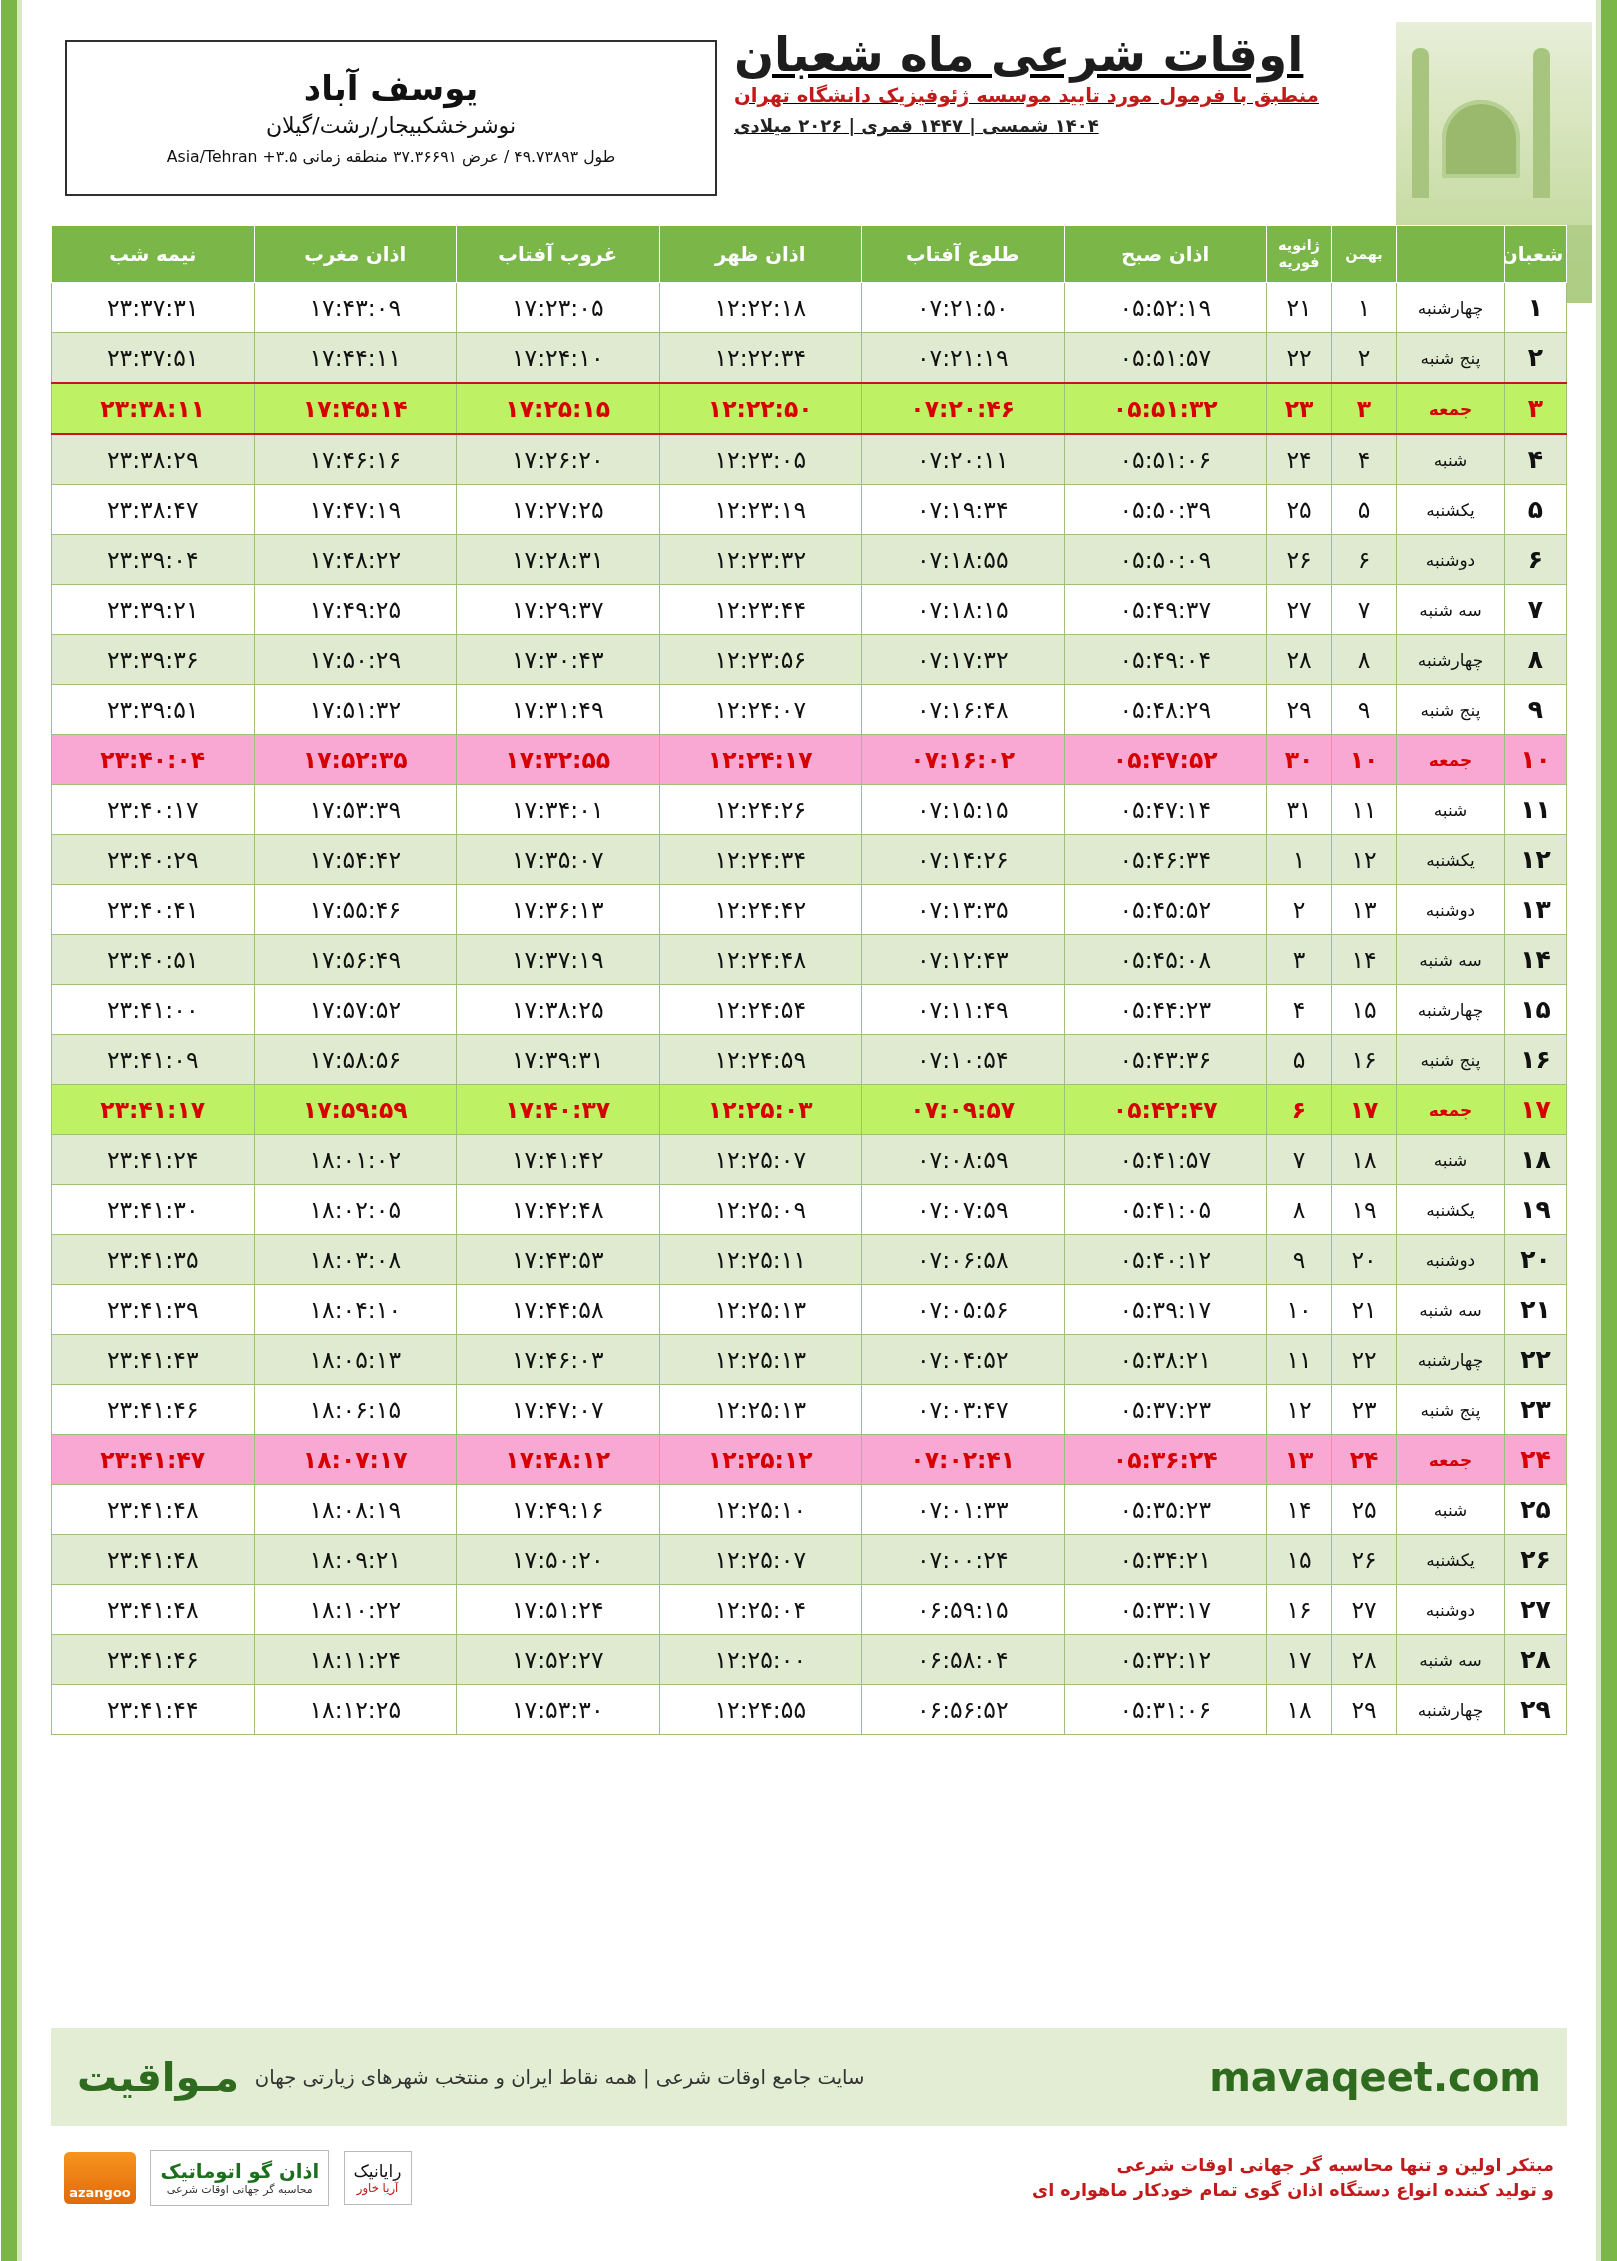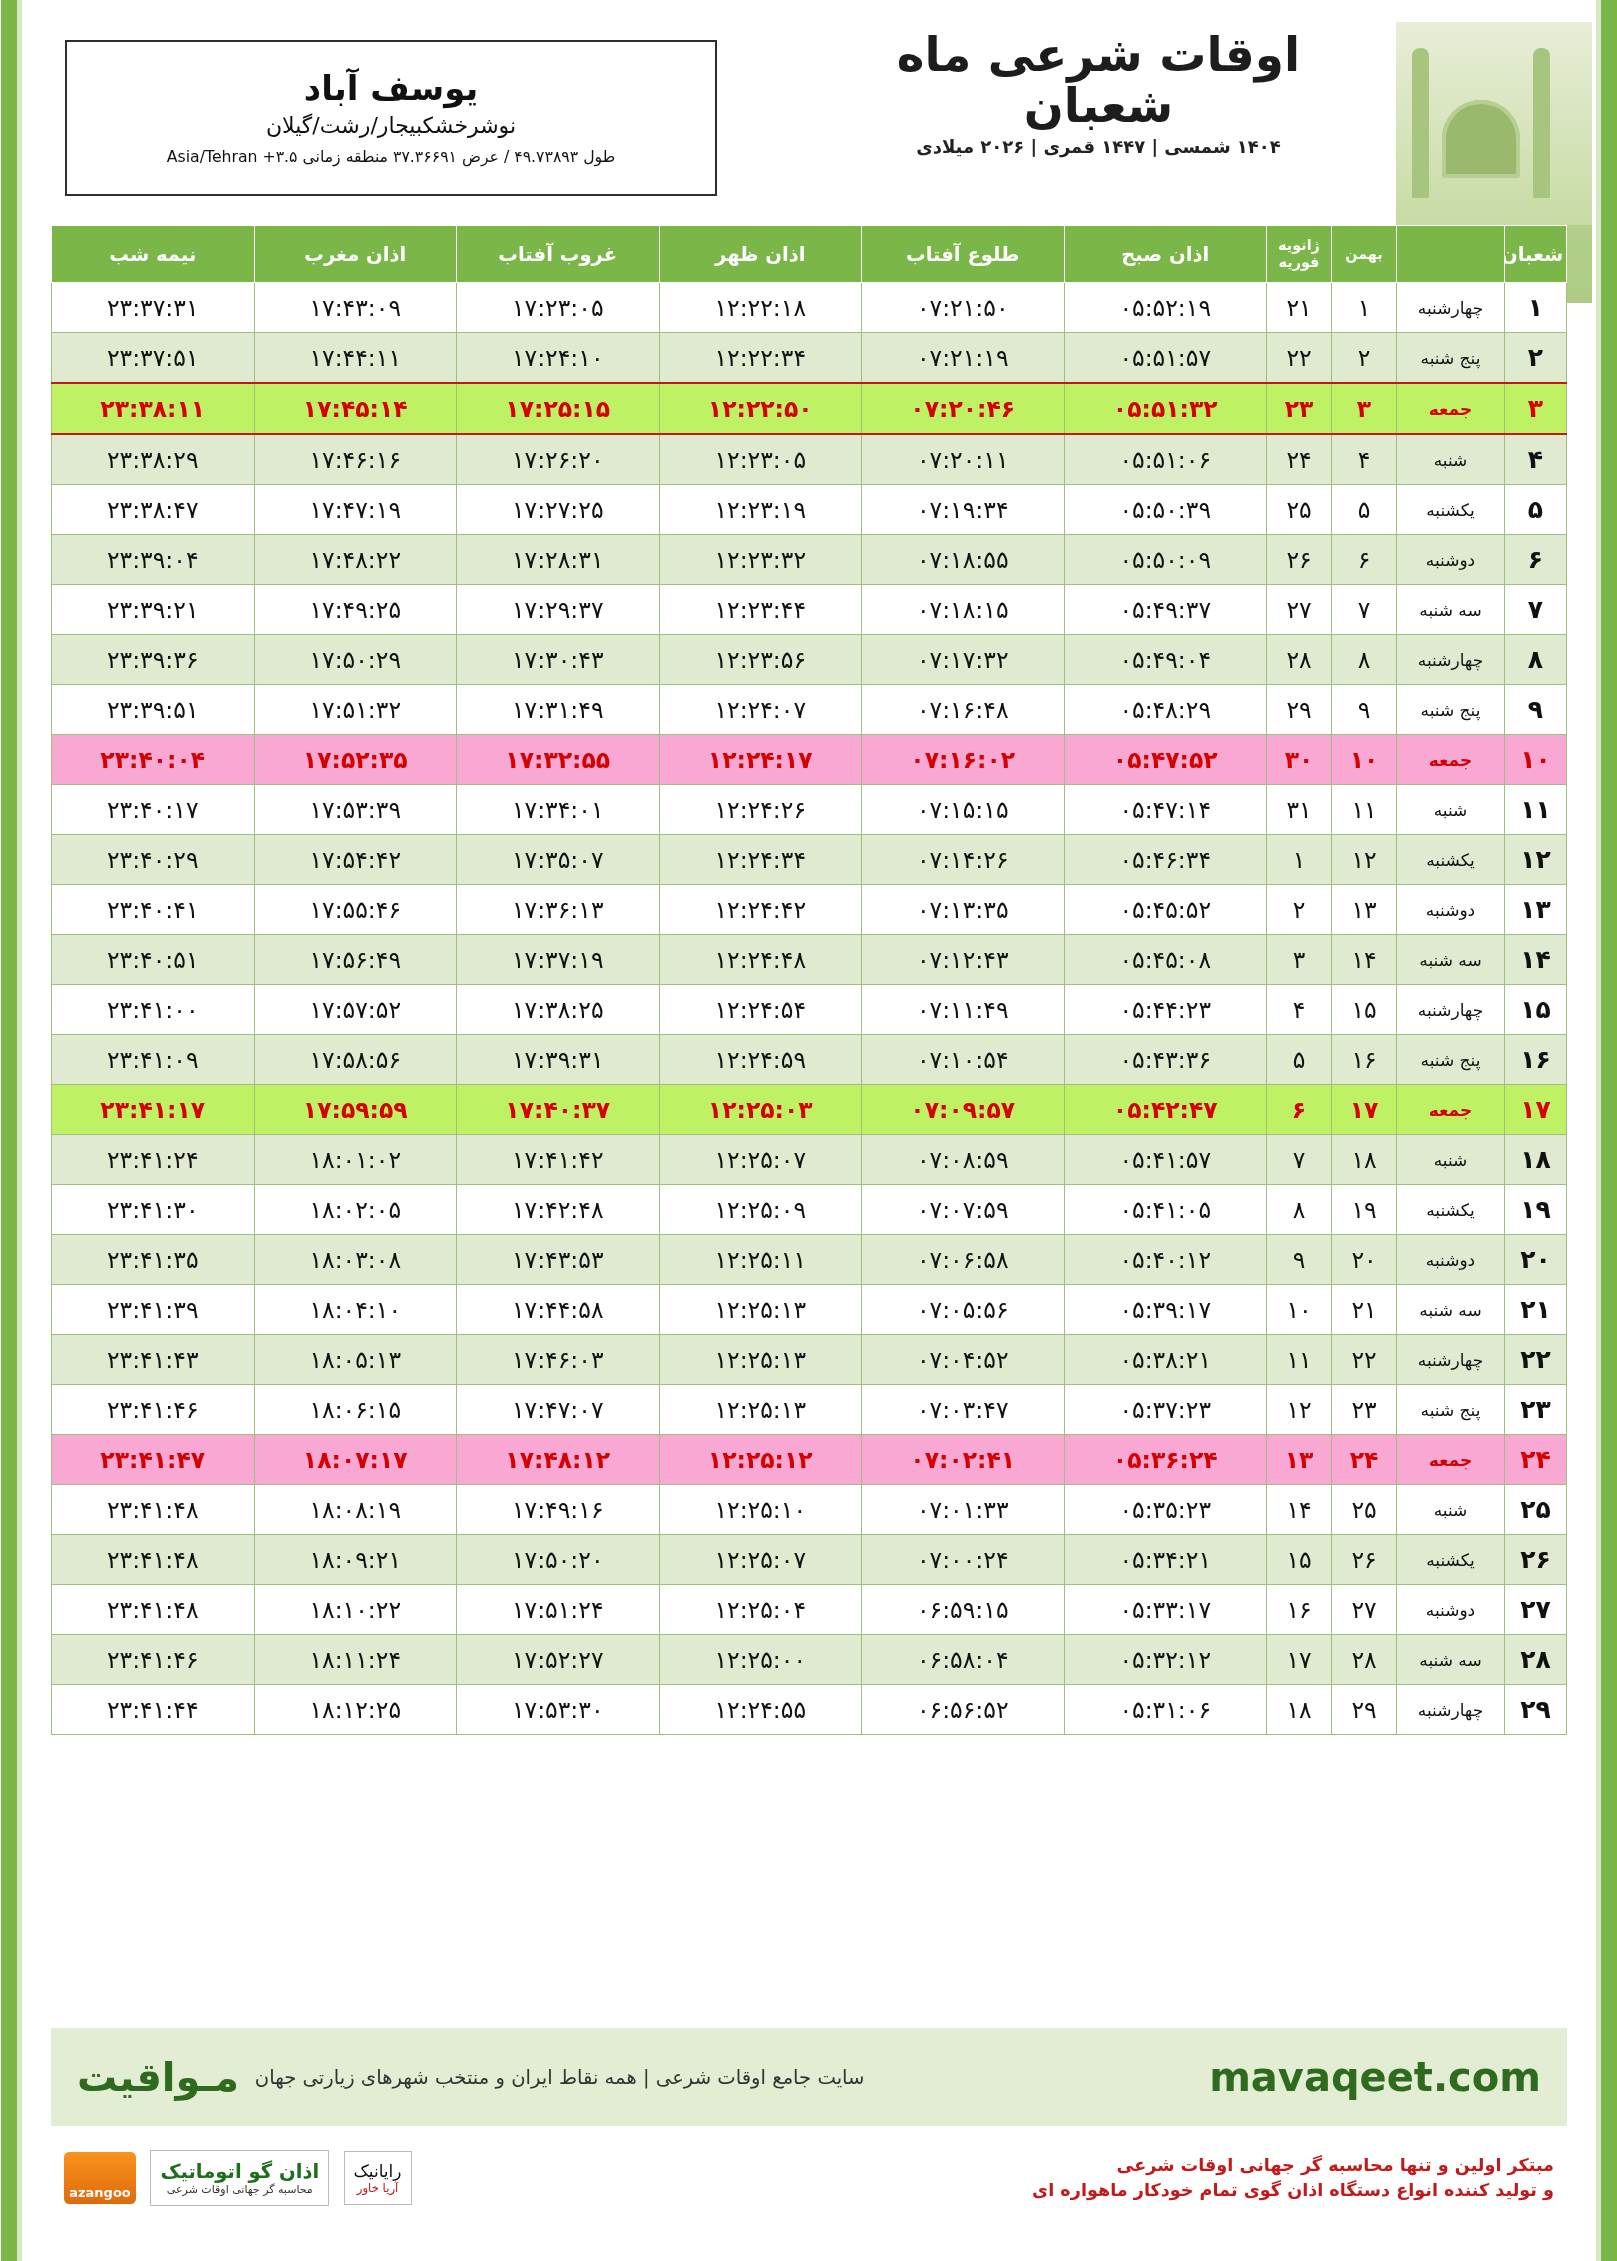--- a/index.html
+++ b/index.html
@@ -40,21 +40,21 @@
     position:absolute;top:26px;width:17px;height:150px;background:#a7c57e;
     border-radius:7.8px 7.8px 0 0;
   }
   .mosque-art .minaret.m1{left:15.7px;}
   .mosque-art .minaret.m2{left:137px;}
   .mosque-art .base{
     position:absolute;left:0;right:0;bottom:0;height:78px;background:#a9c97f;opacity:.7;
   }
 
   .title-block{
-    position:absolute;right:209px;left:788px;top:6.5px;text-align:center;
+    position:absolute;right:209px;left:708px;top:6.5px;text-align:left;text-decoration:underline;
   }
   .main-title{
     font-size:47px;font-weight:bold;color:#1d1d1d;line-height:1.1;margin:0 0 3.9px 0;
     letter-spacing:-0.7px;
   }
   .sub-title{
     font-size:19.6px;font-weight:bold;color:#c21a1a;margin:0 0 6.5px 0;line-height:1.25;
   }
   .date-line{
     font-size:18px;color:#222;font-weight:bold;
@@ -149,20 +149,21 @@
 
   <div class="mosque-art">
     <div class="minaret m1"></div>
     <div class="minaret m2"></div>
     <div class="dome"></div>
     <div class="base"></div>
   </div>
 
   <div class="title-block">
     <div class="main-title">اوقات شرعی ماه شعبان</div>
+    <div class="sub-title">منطبق با فرمول مورد تایید موسسه ژئوفیزیک دانشگاه تهران</div>
     <div class="date-line">۱۴۰۴ شمسی | ۱۴۴۷ قمری | ۲۰۲۶ میلادی</div>
   </div>
 
   <div class="city-box">
     <div class="city-name">یوسف آباد</div>
     <div class="city-sub">نوشرخشکبیجار/رشت/گیلان</div>
     <div class="city-coord">طول ۴۹.۷۳۸۹۳ / عرض ۳۷.۳۶۶۹۱ منطقه زمانی ۳.۵+ Asia/Tehran</div>
   </div>
 
 </div>

